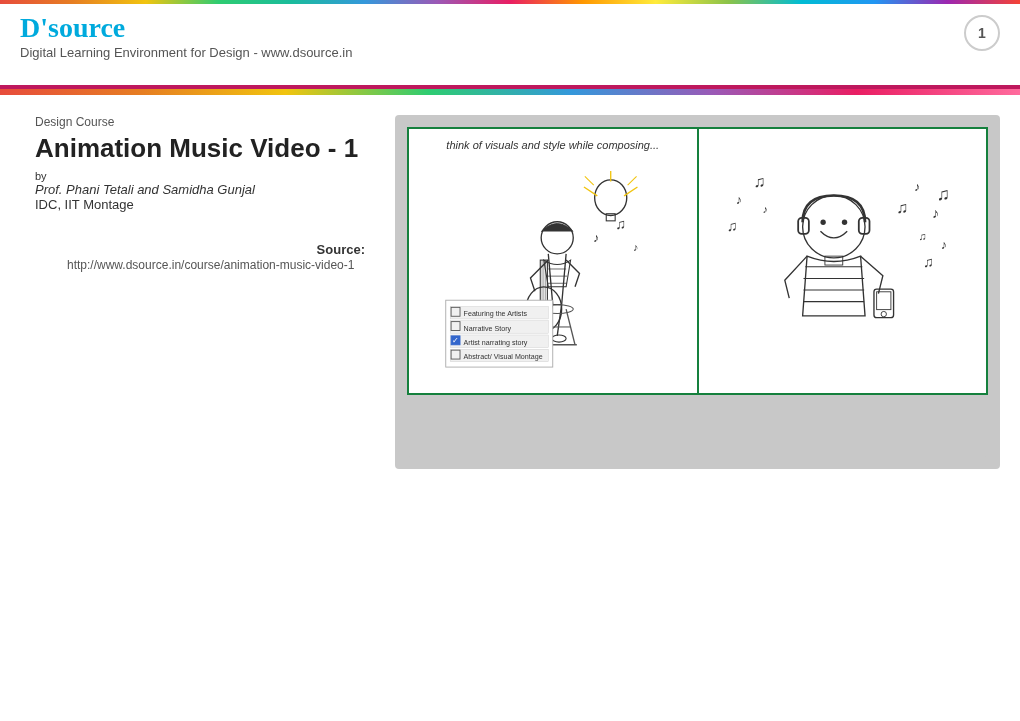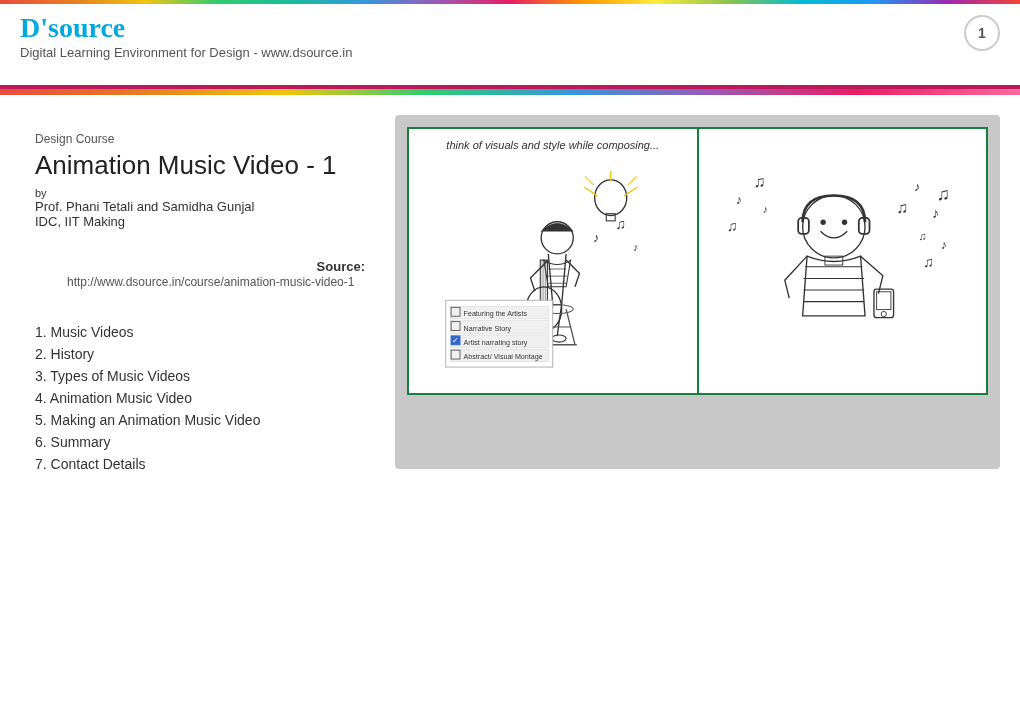--- a/index.html
+++ b/index.html
@@ -76,51 +76,51 @@
     .main-content {
       display: flex;
       padding: 20px 20px 20px 35px;
       gap: 30px;
     }
 
     
     .sidebar {
       width: 330px;
       flex-shrink: 0;
-      margin-top: 17px;
     }
 
     .course-label {
       font-size: 12px;
       color: #555;
       margin-bottom: 4px;
     }
 
     .course-title {
       font-size: 26px;
-      font-weight: normal;
+      font-weight: bold;
       color: #222;
       margin-bottom: 6px;
       line-height: 1.2;
     }
 
     .course-intro {
       font-size: 13px;
       color: #333;
       margin-bottom: 2px;
     }
 
     .course-by {
       font-size: 11px;
       color: #333;
     }
 
     .course-author {
       font-size: 13px;
       color: #333;
+      font-style: italic;
     }
 
     .course-institution {
       font-size: 13px;
       color: #333;
       margin-bottom: 30px;
     }
 
     .source-section {
       margin-bottom: 30px;
@@ -220,36 +220,27 @@
 
 <div class="rainbow-bar"></div>
 
 <div class="main-content">
 
   <div class="sidebar">
     <div class="course-label">Design Course</div>
     <div class="course-title">Animation Music Video - 1</div>
     <div class="course-by">by</div>
     <div class="course-author">Prof. Phani Tetali and Samidha Gunjal</div>
-    <div class="course-institution">IDC, IIT Making</div>
+    <div class="course-institution">IDC, IIT Montage</div>
 
     <div class="source-section">
       <div class="source-label">Source:</div>
       <div class="source-url">http://www.dsource.in/course/animation-music-video-1</div>
     </div>
 
-    <ul class="nav-list" id="nav-list">
-    <li>1. Music Videos</li>
-        <li>2. History</li>
-        <li>3. Types of Music Videos</li>
-        <li>4. Animation Music Video</li>
-        <li>5. Making an Animation Music Video</li>
-        <li>6. Summary</li>
-        <li>7. Contact Details</li>
-      </ul>
   </div>
 
   <div class="content-area">
     <div class="image-container">
       <div class="illustration-wrapper">
 
         <div class="illustration-panel">
           <div class="panel-caption">think of visuals and style while composing...</div>
           <svg class="panel-svg" viewBox="0 0 300 220" xmlns="http://www.w3.org/2000/svg">
 

